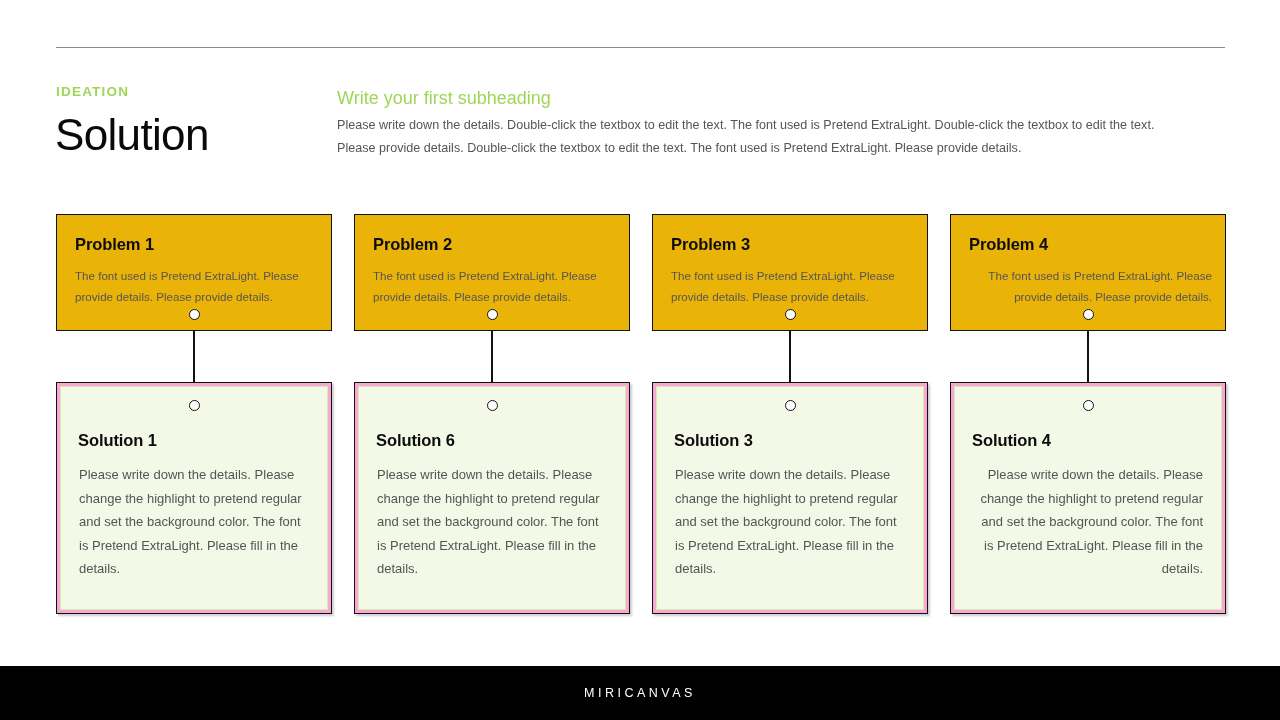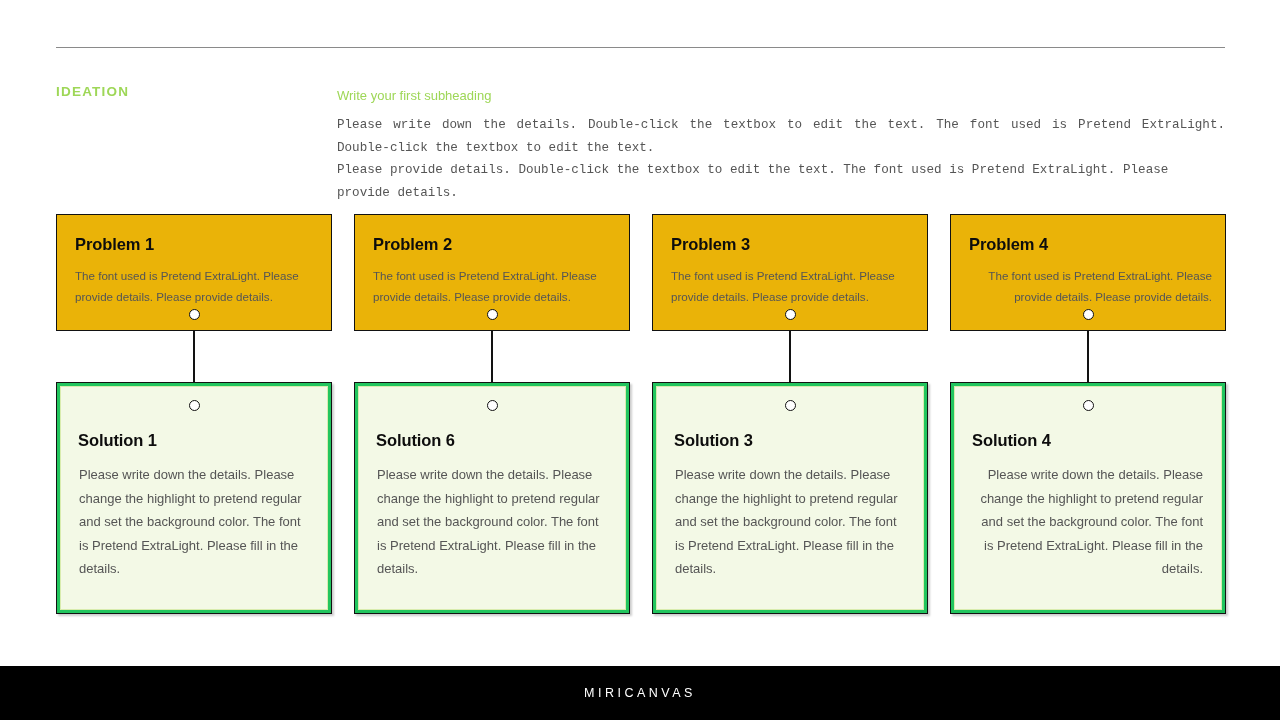--- a/index.html
+++ b/index.html
@@ -52,36 +52,35 @@
     font-weight: normal;
     color: #0a0a0a;
     letter-spacing: -0.015em;
     line-height: 1.15;
   }
 
   .subheading {
     position: absolute;
     left: 337px;
     top: 88px;
-    font-size: 13px;
+    font-size: 18px;
     font-weight: normal;
     color: #9ed757;
     line-height: 1.2;
   }
   .body-copy {
     position: absolute;
     left: 337px;
     top: 114px;
     width: 888px;
     font-size: 12.6px;
     color: #555555;
     line-height: 22.5px;
     text-align: justify;
     text-justify: inter-word;
-    font-family: Liberation Mono, monospace;
   }
   .body-copy .last-line {
     text-align: left;
   }
 
   
   .grid {
     position: absolute;
     left: 56px;
     top: 214px;
@@ -153,21 +152,21 @@
   .node.bottom { top: 186px; }
 
   
   .solution-card {
     position: absolute;
     top: 168px;
     left: 0;
     width: 276px;
     height: 232px;
     border: 1px solid #121212;
-    background: #22c55e;
+    background: #f9a8d4;
     box-sizing: border-box;
     box-shadow: 1.5px 2px 2px rgba(0,0,0,0.20);
   }
   .solution-fill {
     position: absolute;
     left: 3px;
     top: 3px;
     right: 3px;
     bottom: 3px;
     background: #f3f9e6;
@@ -219,20 +218,21 @@
   }
 </style>
 </head>
 <body>
 
 <div id="slide">
 
   <div class="top-rule"></div>
 
   <div class="eyebrow">IDEATION</div>
+  <div class="title">Solution</div>
 
   <div class="subheading">Write your first subheading</div>
   <div class="body-copy">
     <div>Please write down the details. Double-click the textbox to edit the text. The font used is Pretend ExtraLight. Double-click the textbox to edit the text.</div>
     <div class="last-line">Please provide details. Double-click the textbox to edit the text. The font used is Pretend ExtraLight. Please provide details.</div>
   </div>
 
   <div class="grid">
 
     <div class="column c0">

